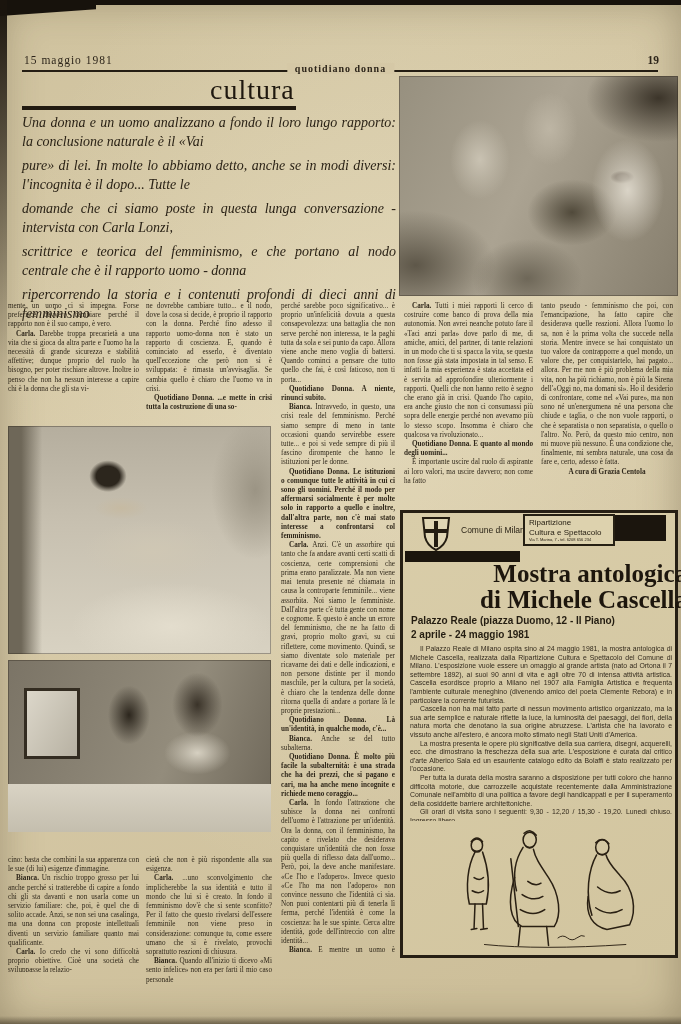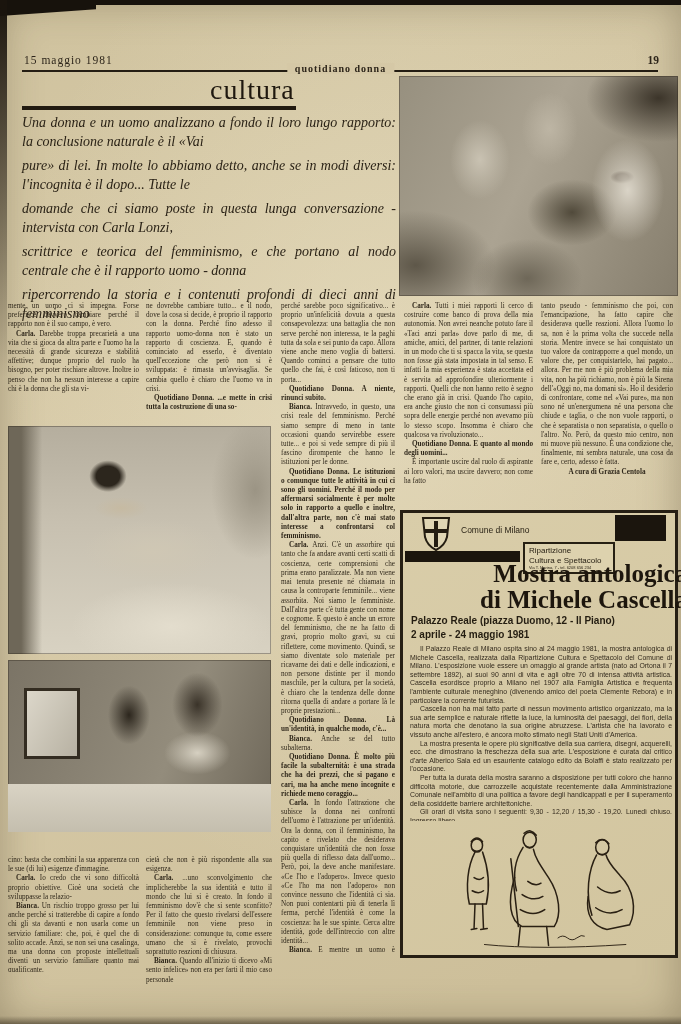--- a/index.html
+++ b/index.html
@@ -77,21 +77,21 @@
   .c5 {left:541px;top:302px;width:132px;height:204px;}
   .c1b{left:8px;top:856px;width:131px;height:116px;}
   .c2b{left:146px;top:856px;width:126px;height:158px;}
 
   
   .ad{position:absolute;left:400px;top:510px;width:278px;height:448px;border:3px solid #261f14;
       background:linear-gradient(150deg,#d9cda9,#d2c59f);box-sizing:border-box;}
   .ad-crest{position:absolute;left:16px;top:2px;width:34px;height:36px;}
   .ad-muni{position:absolute;left:58px;top:12px;width:70px;font-family:"Liberation Sans",sans-serif;font-size:8.5px;color:#2a2316;}
   .ad-dept{position:absolute;left:120px;top:1px;width:92px;height:32px;border:2px solid #262013;background:#ddd2ae;
-    font-family:"Liberation Sans",sans-serif;font-size:8px;line-height:9.5px;padding:2px 4px;color:#241d11;box-sizing:border-box;margin-top:28px;}
+    font-family:"Liberation Sans",sans-serif;font-size:8px;line-height:9.5px;padding:2px 4px;color:#241d11;box-sizing:border-box;}
   .ad-dept .tiny{font-size:4px;line-height:5px;display:block;}
   .ad-bar-a{position:absolute;left:212px;top:2px;width:51px;height:26px;background:#1b150d;}
   .ad-bar-b{position:absolute;left:2px;top:38px;width:115px;height:11px;background:#1b150d;}
   .ad-title{position:absolute;left:12px;top:48px;width:100%;text-align:right;font-weight:bold;font-size:25px;line-height:26px;color:#1d160d;font-family:Liberation Serif, serif;}
   .ad-venue{position:absolute;left:8px;top:102px;width:260px;font-family:"Liberation Sans",sans-serif;font-weight:bold;font-size:10px;color:#241d11;}
   .ad-dates{position:absolute;left:8px;top:116px;width:260px;font-family:"Liberation Sans",sans-serif;font-weight:bold;font-size:10px;color:#241d11;}
   .ad-body{position:absolute;left:7px;top:132px;width:262px;height:176px;overflow:hidden;
     font-family:"Liberation Sans",sans-serif;font-size:6.9px;line-height:8.6px;text-align:justify;color:#332a1d;}
   .ad-body p{margin:0;text-indent:10px;}
   .ad-sketch{position:absolute;left:14px;top:308px;width:248px;height:132px;}
@@ -158,22 +158,22 @@
   </div>
 
   <div class="photo photo-bed"></div>
   <div class="photo photo-table">
     <div class="tv-screen"></div>
     <div class="tablecloth"></div>
   </div>
 
   <div class="col c1b">
     <p><b class="lead"></b><span>cino: basta che combini la sua apparenza con le sue (di lui) esigenze d'immagine.</span></p>
+    <p class="ind"><b class="lead">Bianca. </b><span>Un rischio troppo grosso per lui anche perché si tratterebbe di capire a fondo chi gli sta davanti e non usarla come un servizio familiare: che, poi, è quel che di solito accade. Anzi, se non sei una casalinga, ma una donna con proposte intellettuali diventi un servizio familiare quanto mai qualificante.</span></p>
     <p class="ind"><b class="lead">Carla. </b><span>Io credo che vi sono difficoltà proprio obiettive. Cioè una società che sviluppasse la relazio-</span></p>
-    <p class="ind"><b class="lead">Bianca. </b><span>Un rischio troppo grosso per lui anche perché si tratterebbe di capire a fondo chi gli sta davanti e non usarla come un servizio familiare: che, poi, è quel che di solito accade. Anzi, se non sei una casalinga, ma una donna con proposte intellettuali diventi un servizio familiare quanto mai qualificante.</span></p>
   </div>
 
   <div class="col c2b">
     <p><b class="lead"></b><span>cietà che non è più rispondente alla sua esigenza.</span></p>
     <p class="ind"><b class="lead">Carla. </b><span>...uno sconvolgimento che implicherebbe la sua identità e tutto il mondo che lui si è creato. In fondo il femminismo dov'è che si sente sconfitto? Per il fatto che questo rivelarsi dell'essere femminile non viene preso in considerazione: comunque tu, come essere umano che si è rivelato, provochi soprattutto reazioni di chiusura.</span></p>
     <p class="ind"><b class="lead">Bianca. </b><span>Quando all'inizio ti dicevo «Mi sento infelice» non era per farti il mio caso personale</span></p>
   </div>
 
   <div class="ad">
     <svg class="ad-crest" viewBox="0 0 34 36">

